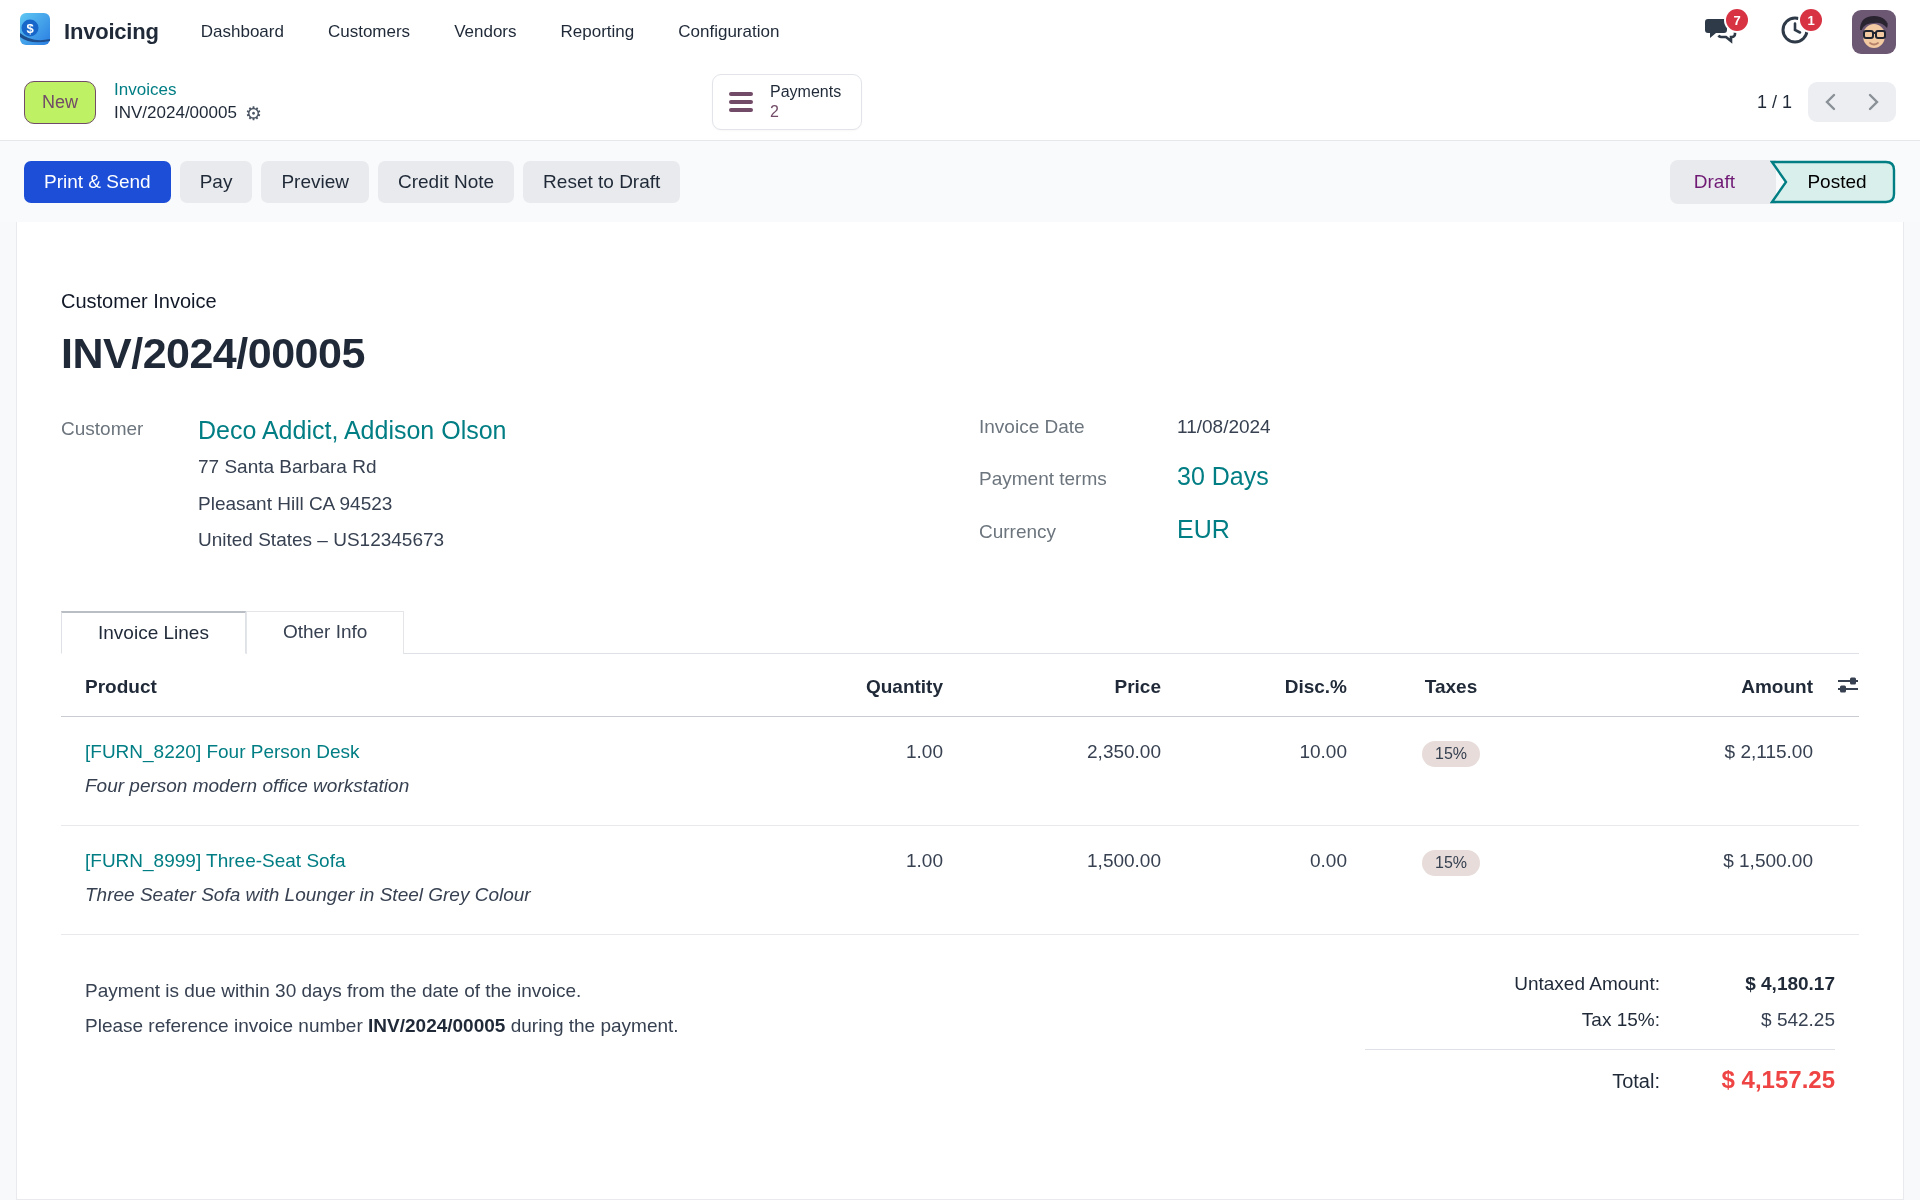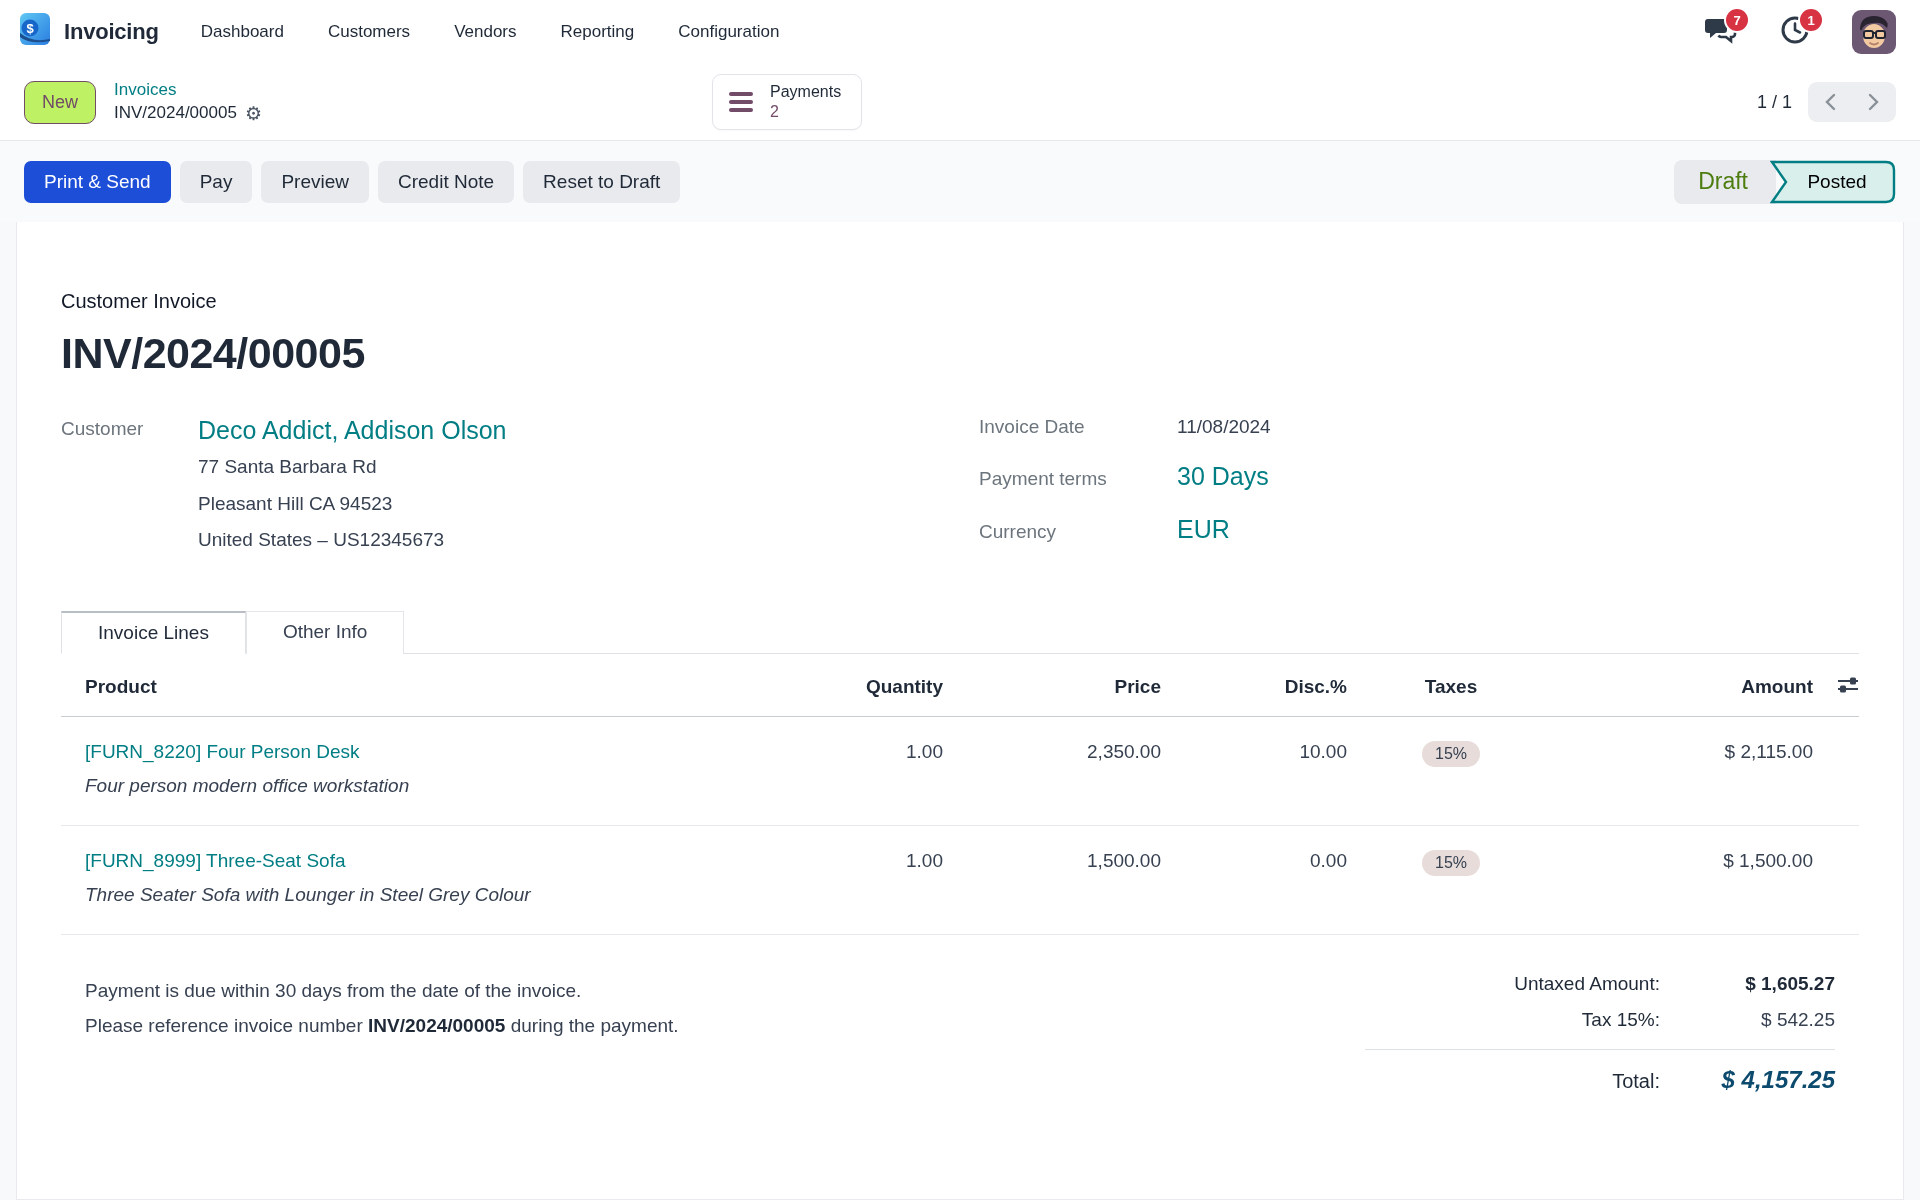--- a/index.html
+++ b/index.html
@@ -63,22 +63,22 @@
   
   .action-bar {
     height:82px; background:#f9fafb; border-top:1px solid #e5e7eb;
     display:flex; align-items:center; padding:0 24px;
   }
   .btn { font-family:inherit; font-size:19px; border:none; border-radius:7px; padding:10px 20px; cursor:pointer; }
   .btn-primary { background:#1d4ed8; color:#fff; }
   .btn-secondary { background:#e8eaed; color:#1f2937; margin-left:9px; }
   .statusbar { margin-left:auto; display:flex; align-items:stretch; height:44px; }
   .status-draft {
-    background:#e8eaed; color:#4d7c0f; font-size:23px;
-    display:flex; align-items:center; padding:0 28px 0 24px;
+    background:#e8eaed; color:#701a75; font-size:19px;
+    display:flex; align-items:center; padding:0 41px 0 24px;
     border-radius:8px 0 0 8px; cursor:pointer;
   }
   .status-posted { position:relative; width:126px; display:flex; align-items:center; justify-content:center; cursor:default; margin-left:-6px; }
   .status-posted svg { position:absolute; inset:0; width:100%; height:100%; }
   .status-posted .status-posted-label { position:relative; font-size:19px; color:#000000; padding-left:8px; }
 
   
   .sheet {
     margin:0 16px; background:#fff; border:1px solid #e9eaee; border-top:none;
     min-height:978px; padding:68px 44px 40px 44px;
@@ -135,21 +135,21 @@
   .sheet-footer { display:flex; justify-content:space-between; margin-top:38px; padding:0 24px 0 24px; }
   .terms { font-size:19px; color:#374151; line-height:1.85; }
   .terms b { color:#1f2937; }
   .totals { width:470px; }
   .total-row { display:flex; justify-content:flex-end; align-items:baseline; margin-bottom:14px; }
   .total-label { font-size:19px; color:#1f2937; text-align:right; }
   .total-val { width:175px; text-align:right; font-size:19px; color:#374151; }
   .total-val.bold { font-weight:700; color:#1f2937; }
   .totals-sep { border:none; border-top:1px solid #dee2e6; margin:18px 0 16px 0; }
   .grand .total-label { font-size:20px; }
-  .grand .total-val { font-size:24px; font-weight:700; color:#0c4a6e;font-style:italic; }
+  .grand .total-val { font-size:24px; font-weight:700; color:#ef4444; }
 </style>
 </head>
 <body>
 
 <header class="navbar">
   <div class="logo-wrap">
     <span>
       <svg width="38" height="38" viewBox="0 0 38 38">
         <defs>
           <linearGradient id="lg" x1="0" y1="0" x2="1" y2="1">
@@ -343,21 +343,21 @@
   <div class="sheet-footer">
     <div class="terms">
       <div>Payment is due within 30 days from the date of the invoice.</div>
       <div>
         <span>Please reference invoice number </span><b>INV/2024/00005</b><span> during the payment.</span>
       </div>
     </div>
     <div class="totals">
       <div class="total-row">
         <span class="total-label">Untaxed Amount:</span>
-        <span class="total-val bold">$ 1,605.27</span>
+        <span class="total-val bold">$ 4,180.17</span>
       </div>
       <div class="total-row">
         <span class="total-label">Tax 15%:</span>
         <span class="total-val">$ 542.25</span>
       </div>
       <hr class="totals-sep">
       <div class="total-row grand">
         <span class="total-label">Total:</span>
         <span class="total-val">$ 4,157.25</span>
       </div>

